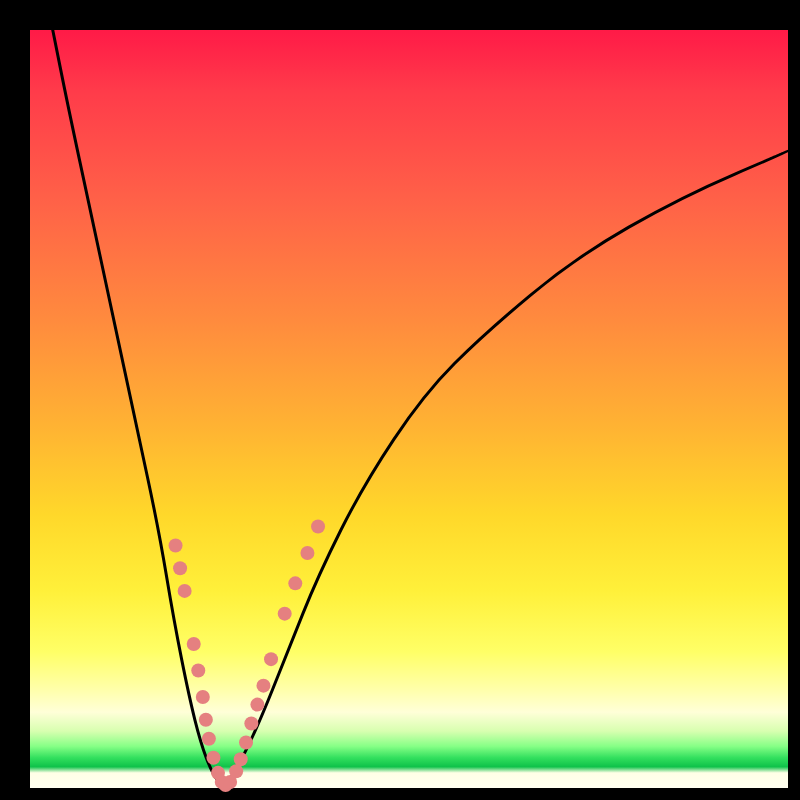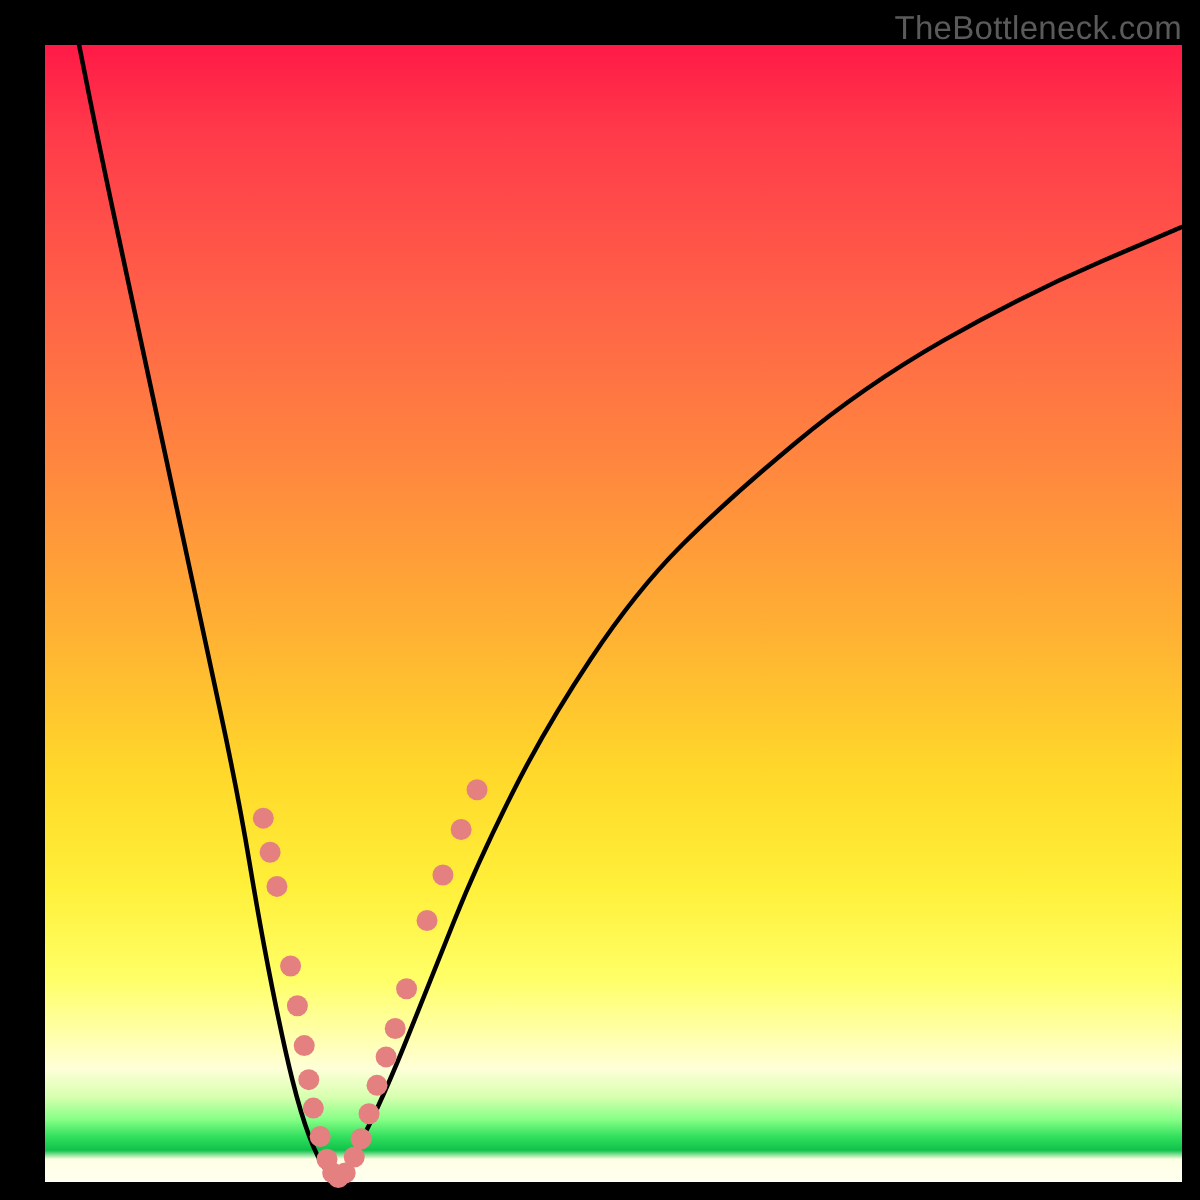--- a/index.html
+++ b/index.html
@@ -90,14 +90,13 @@
           <circle cx="227.4" cy="674.62" r="7" fill="#e58080"></circle>
           <circle cx="233.464" cy="655.67" r="7" fill="#e58080"></circle>
           <circle cx="241.044" cy="629.14" r="7" fill="#e58080"></circle>
           <circle cx="254.68800000000002" cy="583.66" r="7" fill="#e58080"></circle>
           <circle cx="265.3" cy="553.3399999999999" r="7" fill="#e58080"></circle>
           <circle cx="277.428" cy="523.02" r="7" fill="#e58080"></circle>
           <circle cx="288.04" cy="496.49" r="7" fill="#e58080"></circle>
         </g>
     </svg>
   </div>
-  <div class="watermark">TheBottleneck.com</div>
 </div>
 
 </body></html>

